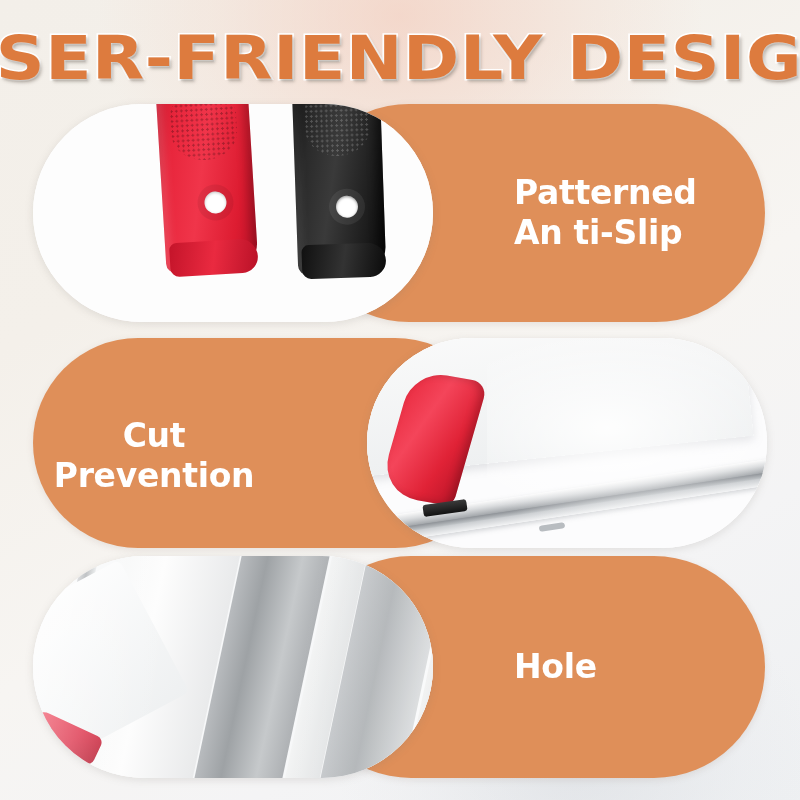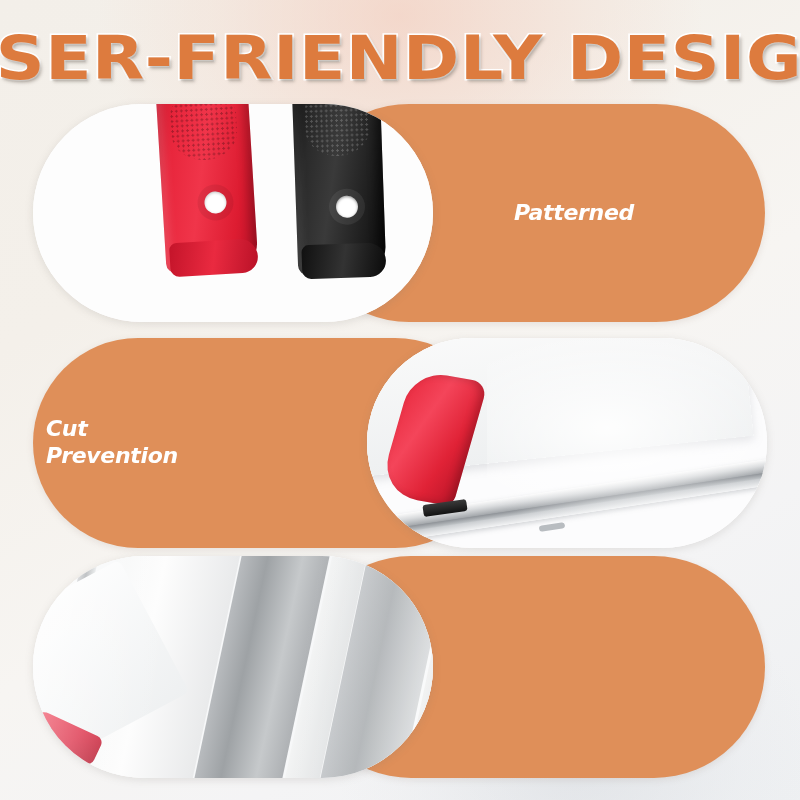--- a/index.html
+++ b/index.html
@@ -60,29 +60,28 @@
   }
 
   
   .layout-lr .orange-pill{ left:300px; right:35px; width:auto; }
   .layout-lr .photo-pill { left:33px;  width:400px; z-index:2; }
   .layout-lr .caption{ position:absolute; z-index:3; right:36px; width:250px; text-align:left; }
 
   
   .layout-rl .orange-pill{ left:33px; right:300px; width:auto; }
   .layout-rl .photo-pill { right:33px; width:400px; z-index:2; }
-  .layout-rl .caption{ position:absolute; z-index:3; left:46px; width:250px; text-align:left; }
+  .layout-rl .caption{ position:absolute; z-index:3; left:29px; width:250px; text-align:center;margin-top:13px; }
 
   .caption{
     top:50%; transform:translateY(-50%);
     color:#ffffff;
     font-family:"DejaVu Sans", sans-serif;
-    font-style:italic;
     font-weight:bold;
-    font-size:22px;
+    font-size:33px;
     line-height:1.22;
     letter-spacing:-0.3px;
   }
   .caption .ln{ display:block; }
 
   
   .ph1{ position:absolute; inset:0; background:#fdfdfd; }
   .handle{ position:absolute; }
   .handle .body{
     position:absolute; inset:0;
@@ -232,20 +231,21 @@
         <div class="body"></div>
         <div class="grip"></div>
         <div class="hole"></div>
         <div class="foot"></div>
       </div>
     </div>
   </div>
 
   <div class="caption">
     <span class="ln">Patterned</span>
+    <span class="ln">An ti-Slip</span>
   </div>
 </div>
 
 <div class="panel layout-rl" id="panel-2">
 
   <div class="orange-pill"></div>
 
   <div class="photo-pill">
     <div class="ph2">
       <div class="p2-white-slab"></div>
@@ -276,14 +276,15 @@
       <div class="blade3 b3d"></div>
       <div class="blade3 b3e"></div>
       <div class="blade3 b3f"></div>
       <div class="p3-wedge"></div>
       <div class="p3-red"></div>
       <div class="p3-sheen"></div>
     </div>
   </div>
 
   <div class="caption">
+    <span class="ln">Hole</span>
   </div>
 </div>
 
 </body></html>

